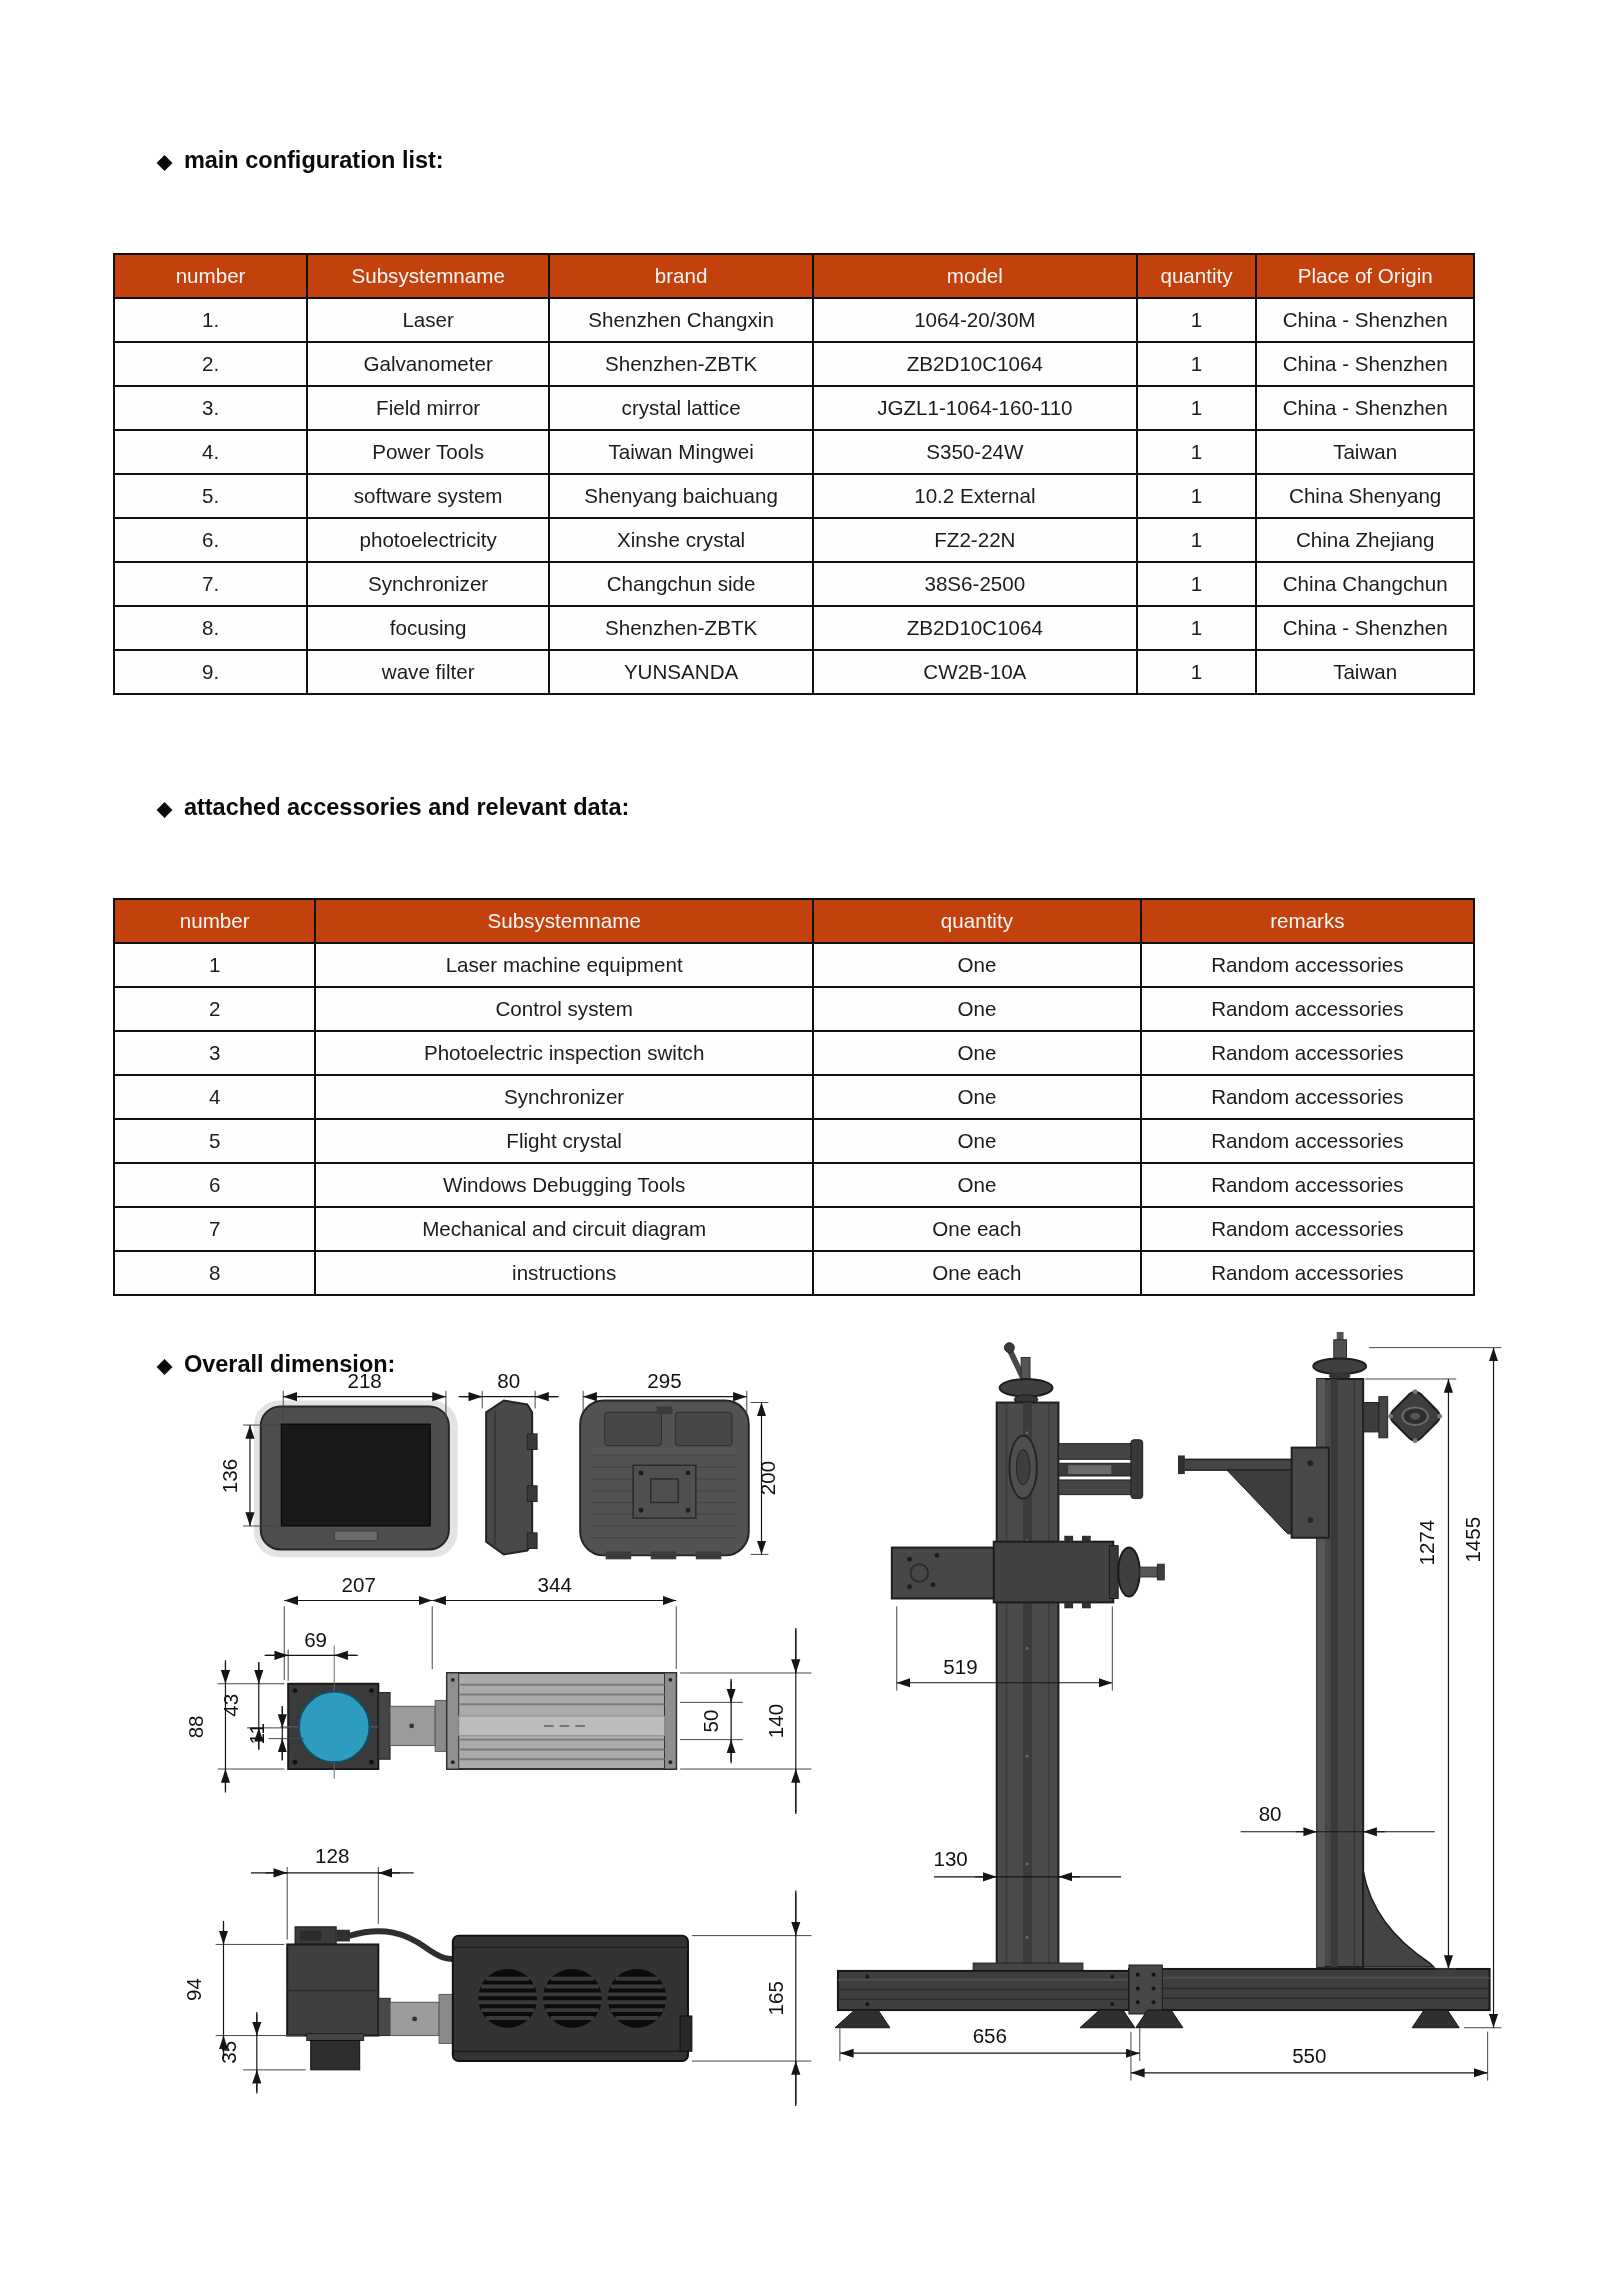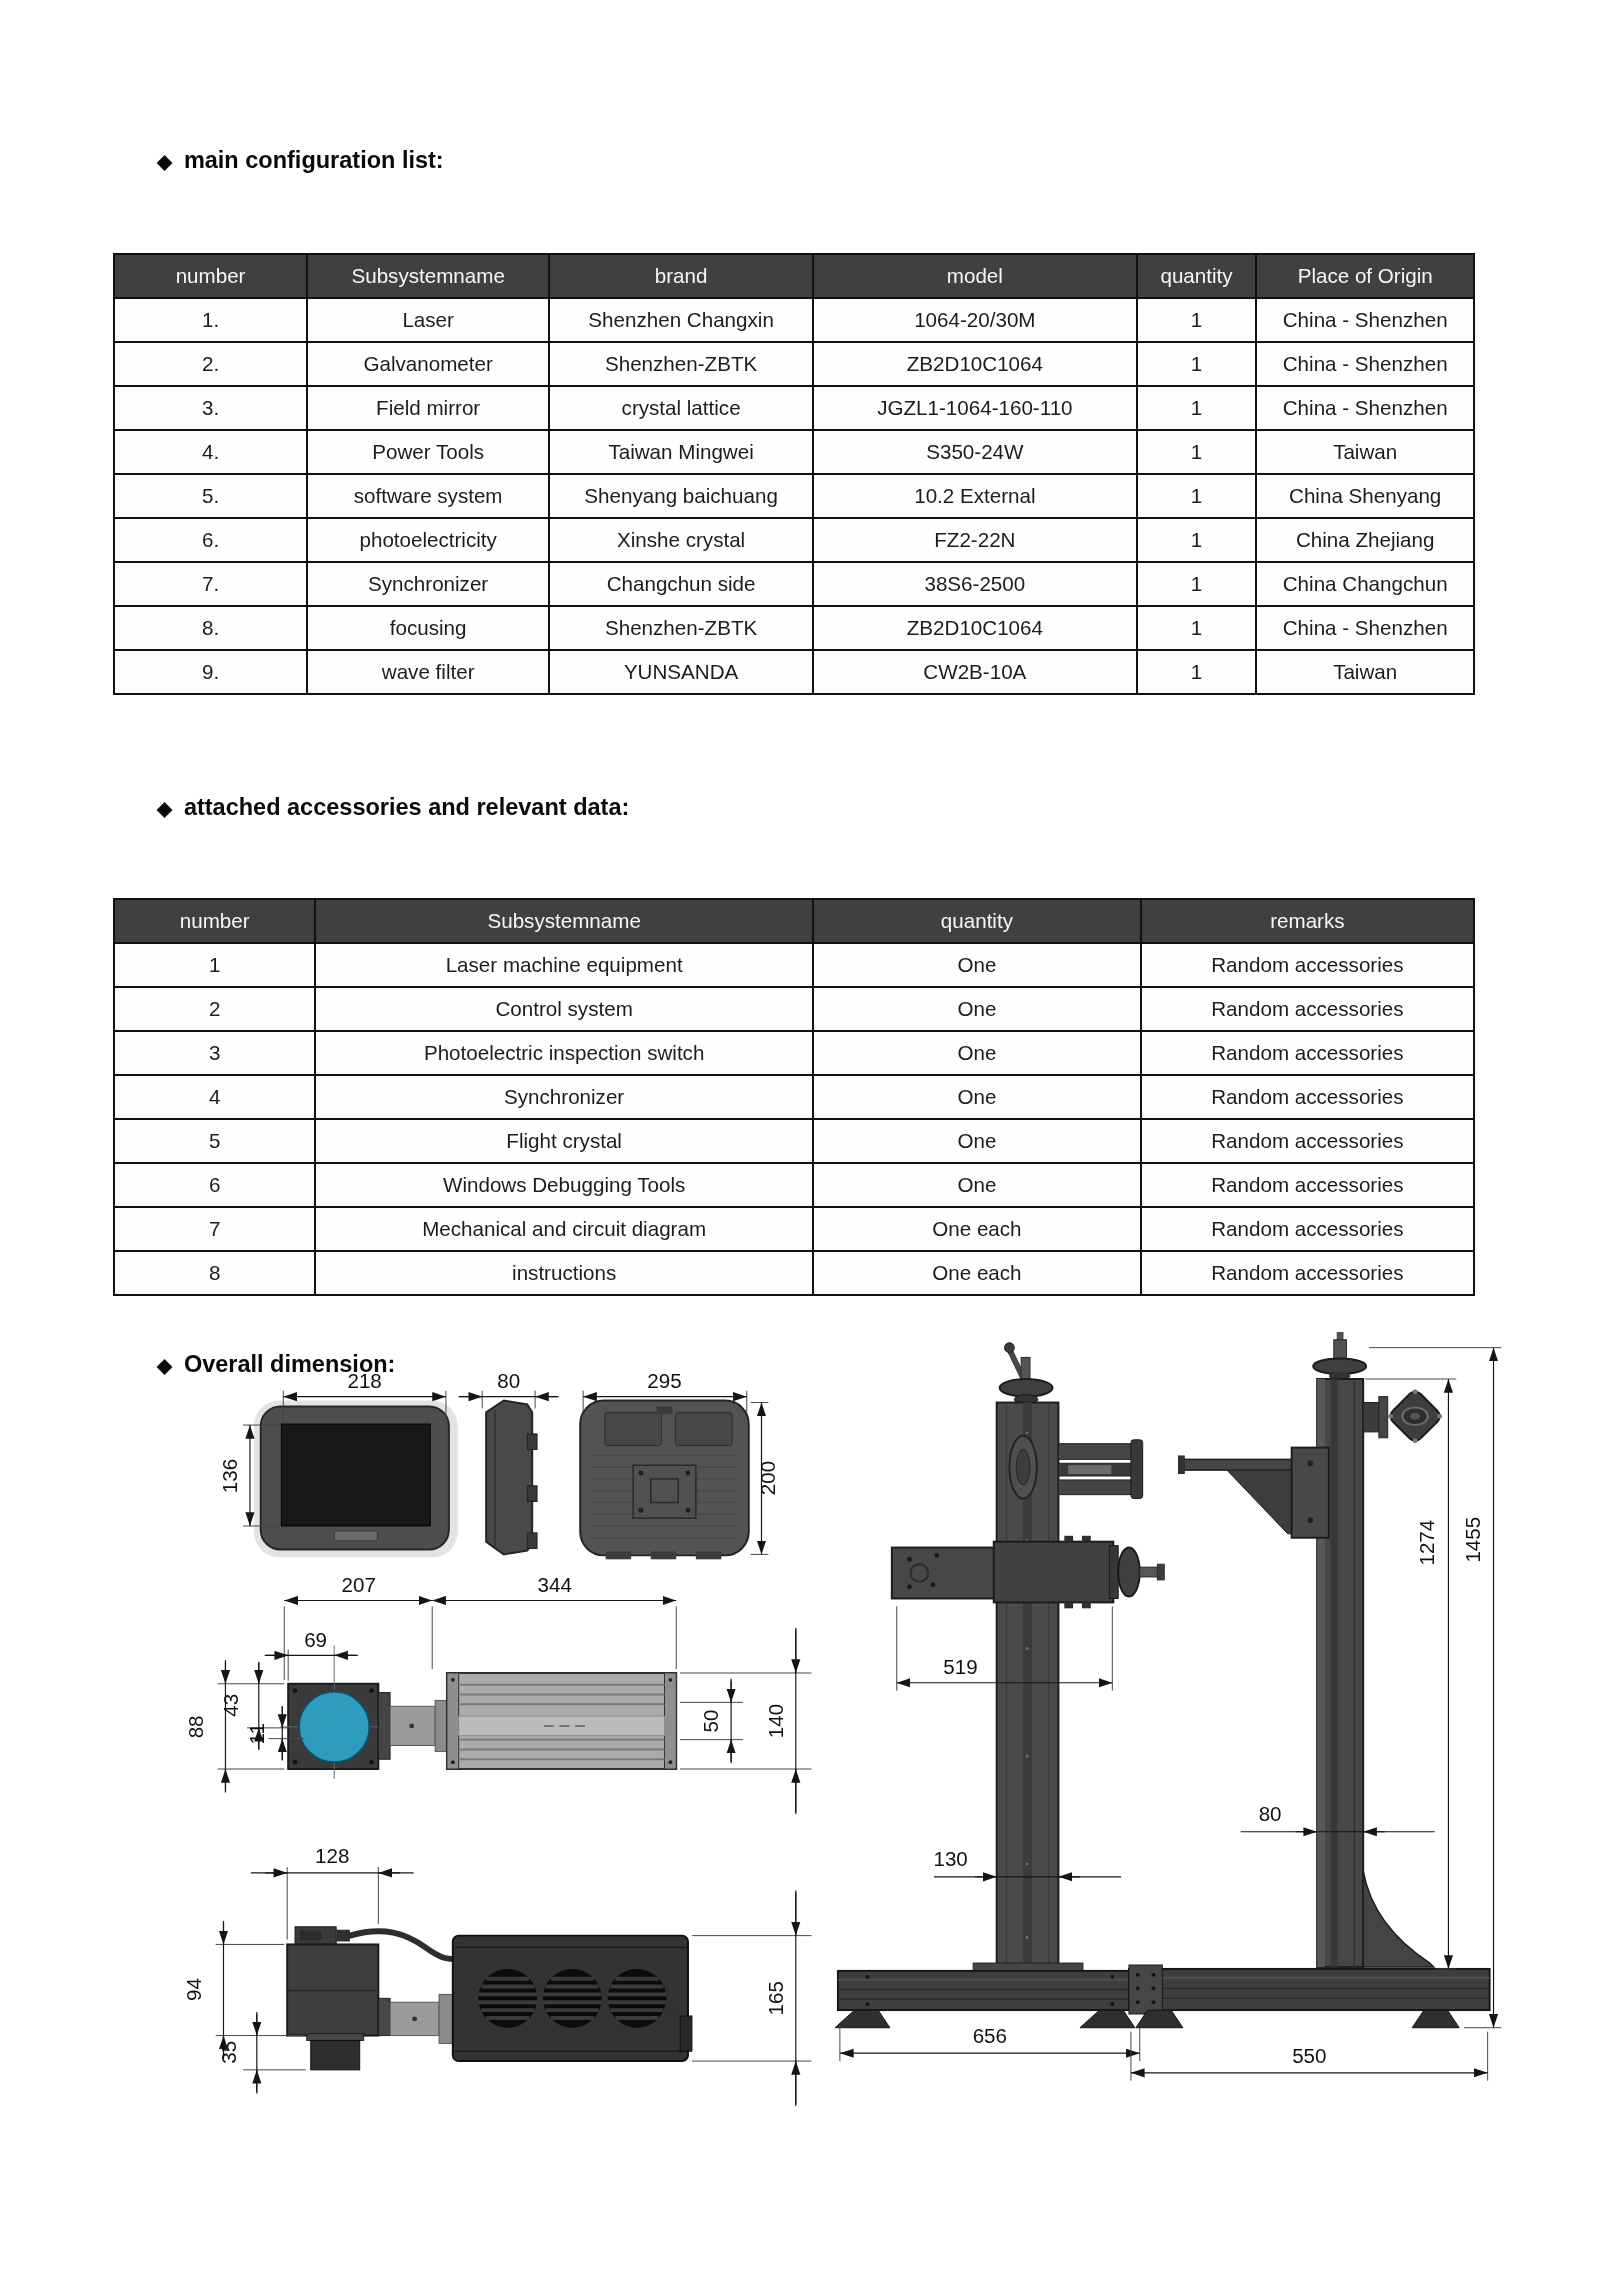--- a/index.html
+++ b/index.html
@@ -16,21 +16,21 @@
   #heading-accessories{left:157px;top:794px;}
   #heading-dimension{left:157px;top:1351px;}
   .tbl-wrap{position:absolute;left:113px;width:1362px;}
   #wrap-config{top:253px;}
   #wrap-accessories{top:898px;}
   table{
     width:100%;border-collapse:collapse;table-layout:fixed;
     font-size:20.6px;font-family:"Liberation Sans", sans-serif;
   }
   th{
-    background:#404040;color:#f7f7f7;font-weight:400;height:42px;
+    background:#c2410c;color:#f7f7f7;font-weight:400;height:42px;
     border:2px solid #101010;padding:0 3.9px;overflow:hidden;white-space:nowrap;
   }
   td{
     height:42px;text-align:center;border:2px solid #101010;color:#1c1c1c;
     background:#fefefe;padding:0 3.9px;overflow:hidden;white-space:nowrap;
   }
   .drawings{position:absolute;left:0;top:1330px;width:1620px;height:880px;}
   .drawings svg{width:100%;height:100%;display:block;}
   .ext{stroke:#444;stroke-width:1;fill:none;}
   .dim{stroke:#151515;stroke-width:1.2;fill:none;}

